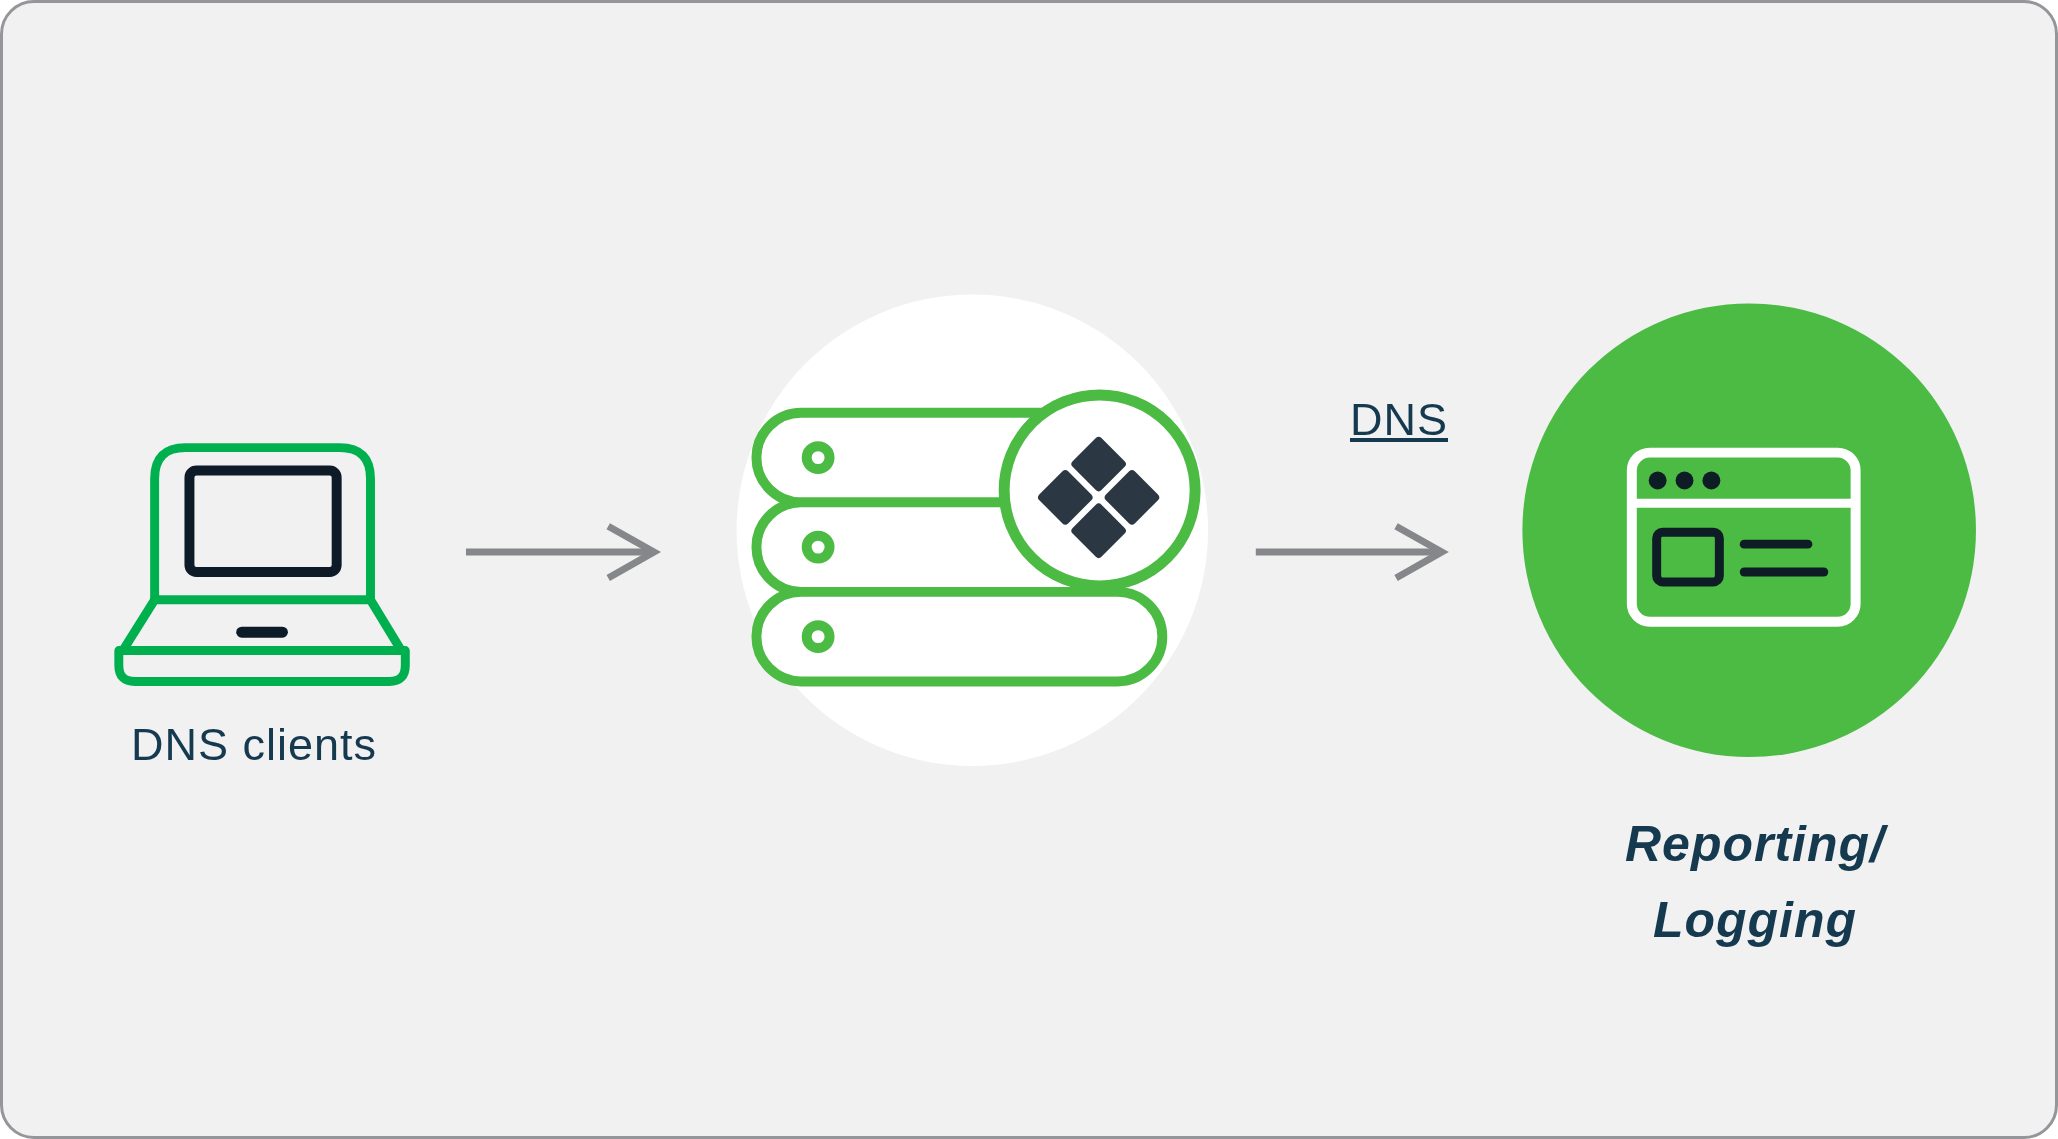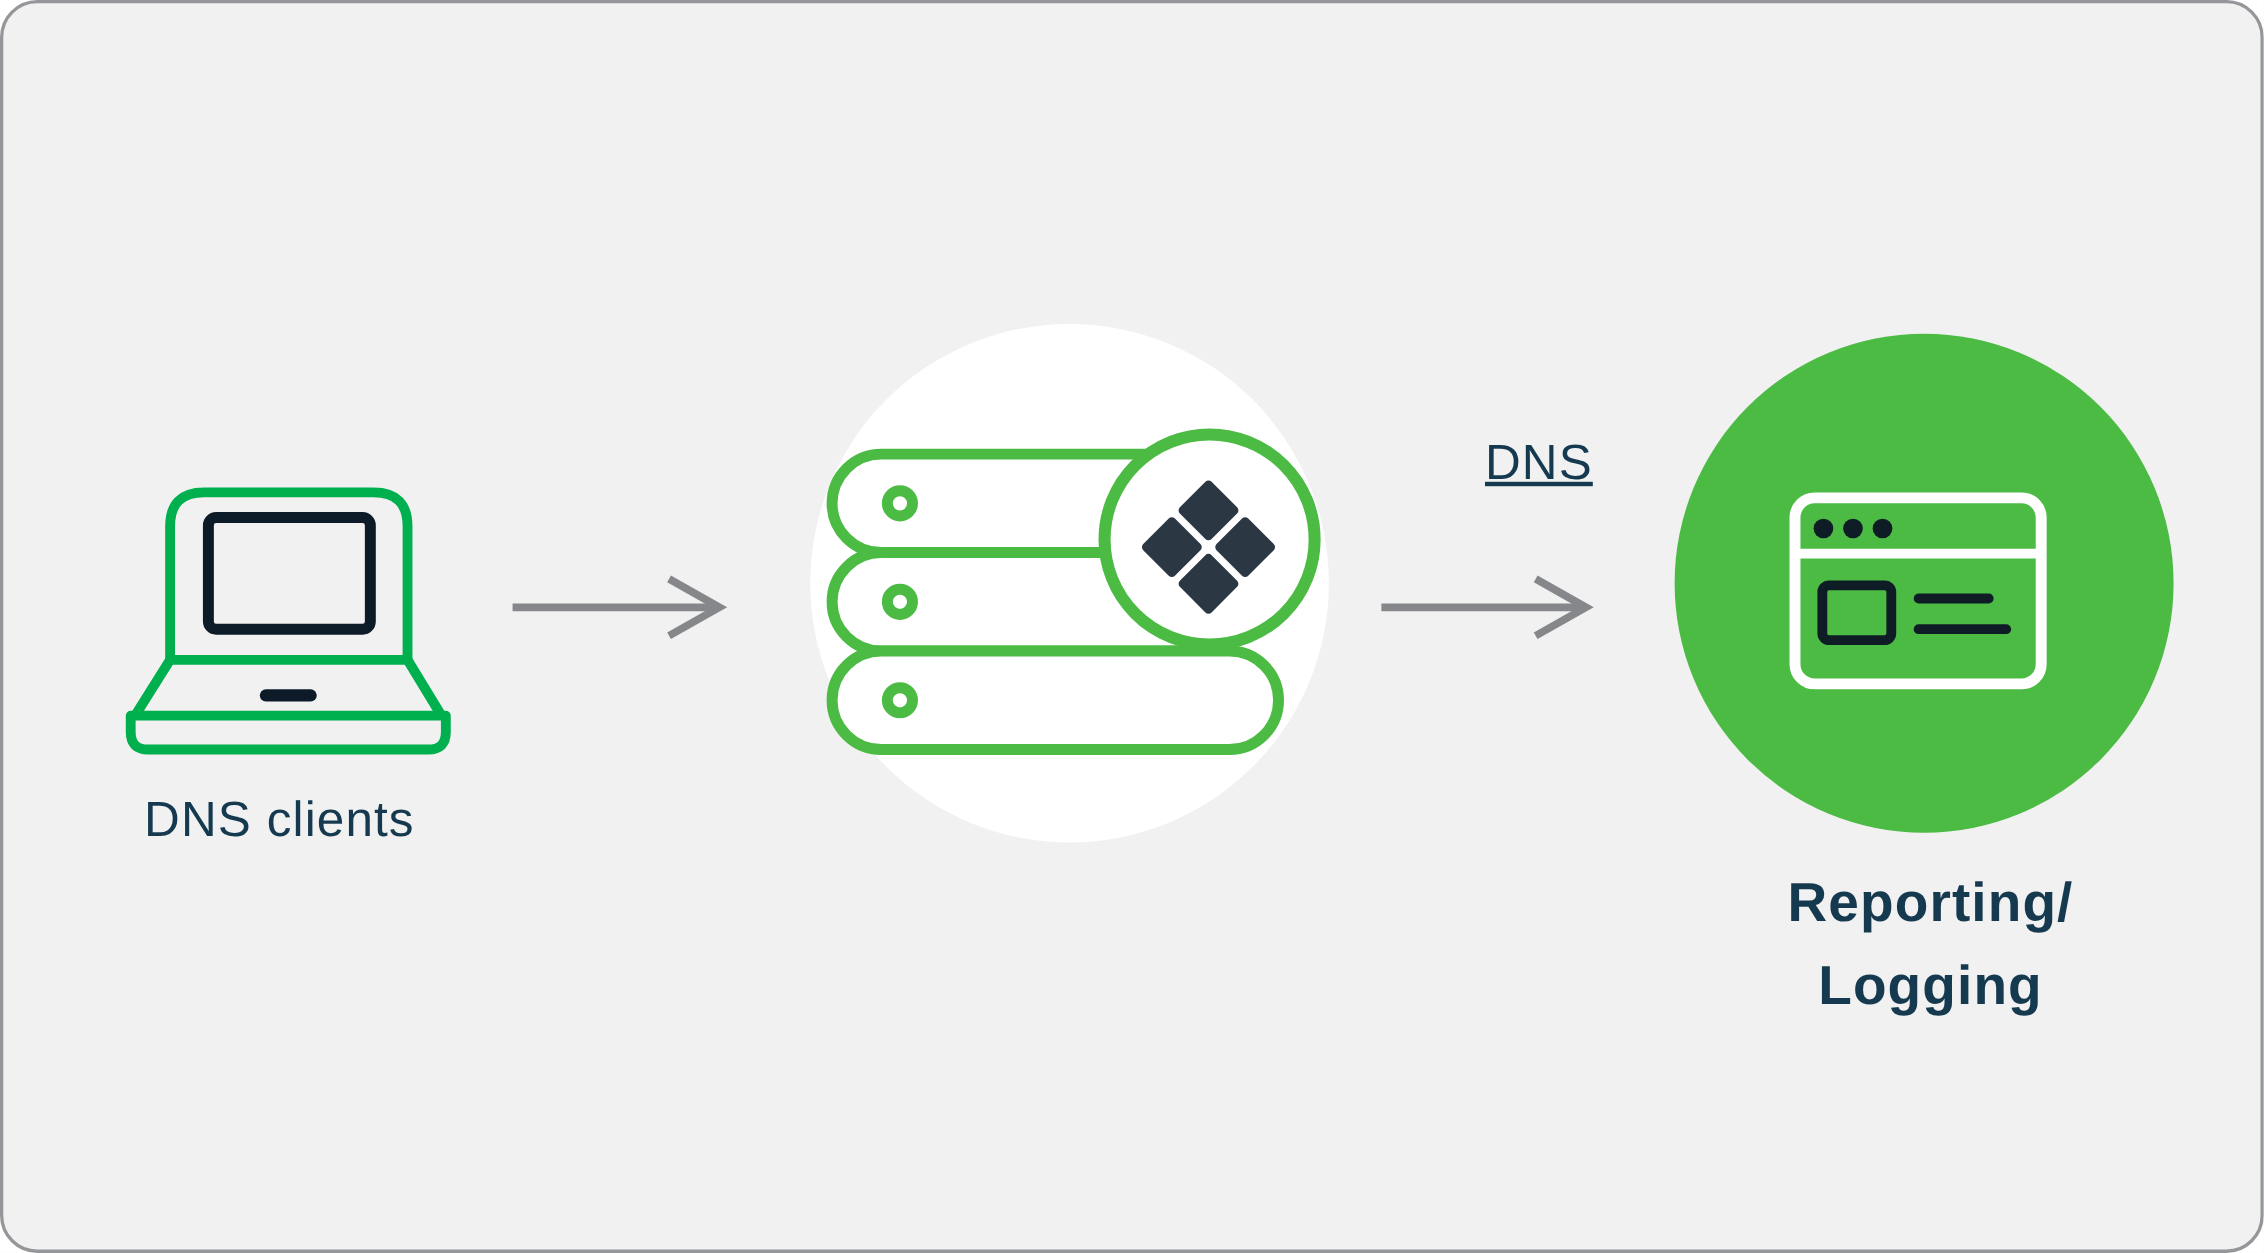--- a/index.html
+++ b/index.html
@@ -60,21 +60,21 @@
     font-weight:400;
     letter-spacing:1px;
   }
   .label-bold{
     font-size:50px;
     font-weight:700;
     letter-spacing:1px;
   }
   .dns-clients-label{left:51px;top:696px;width:400px;line-height:60px;margin-top:16px;}
   .query-log-label{left:1196px;top:383px;width:400px;line-height:67px;text-decoration:underline;}
-  .reporting-label{left:1552px;top:779px;width:400px;line-height:76px;}
+  .reporting-label{left:1552px;top:803px;width:400px;line-height:76px;font-style:italic;}
 </style>
 </head>
 <body>
 
 <div class="canvas">
 
   <svg class="diagram-svg" viewBox="0 0 2058 1139" xmlns="http://www.w3.org/2000/svg">
 
     <g>
       <path class="s-bright" stroke-width="9" d="M150,600 V478 Q150,447 181,447 H336 Q367,447 367,478 V600"></path>

